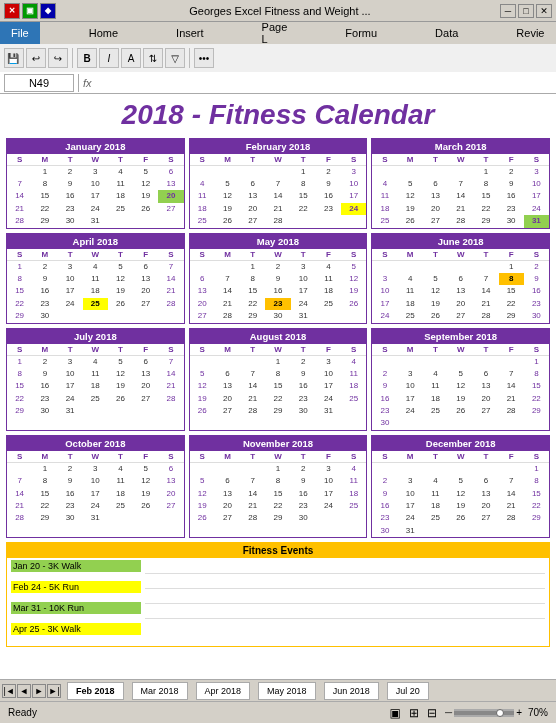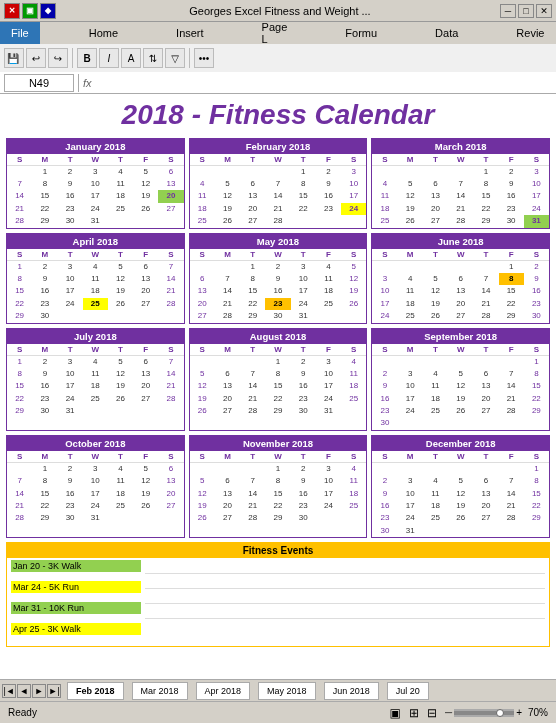--- a/index.html
+++ b/index.html
@@ -877,21 +877,21 @@
           <div class="cal-day empty"></div>
         </div>
       </div>
     </div>
 
   <div class="fitness-section">
     <div class="fitness-header">Fitness Events</div>
     <div class="fitness-content">
       <div class="fitness-events-list" id="fitness-events-list">
           <div class="fitness-event event-green">Jan 20 - 3K Walk</div>
-          <div class="fitness-event event-yellow">Mar 24 - 5K Run</div>
+          <div class="fitness-event event-yellow">Feb 24 - 5K Run</div>
           <div class="fitness-event event-green">Mar 31 - 10K Run</div>
           <div class="fitness-event event-yellow">Apr 25 - 3K Walk</div>
         </div>
       <div class="fitness-lines">
         <div class="fitness-line"></div>
         <div class="fitness-line"></div>
         <div class="fitness-line"></div>
         <div class="fitness-line"></div>
       </div>
     </div>

